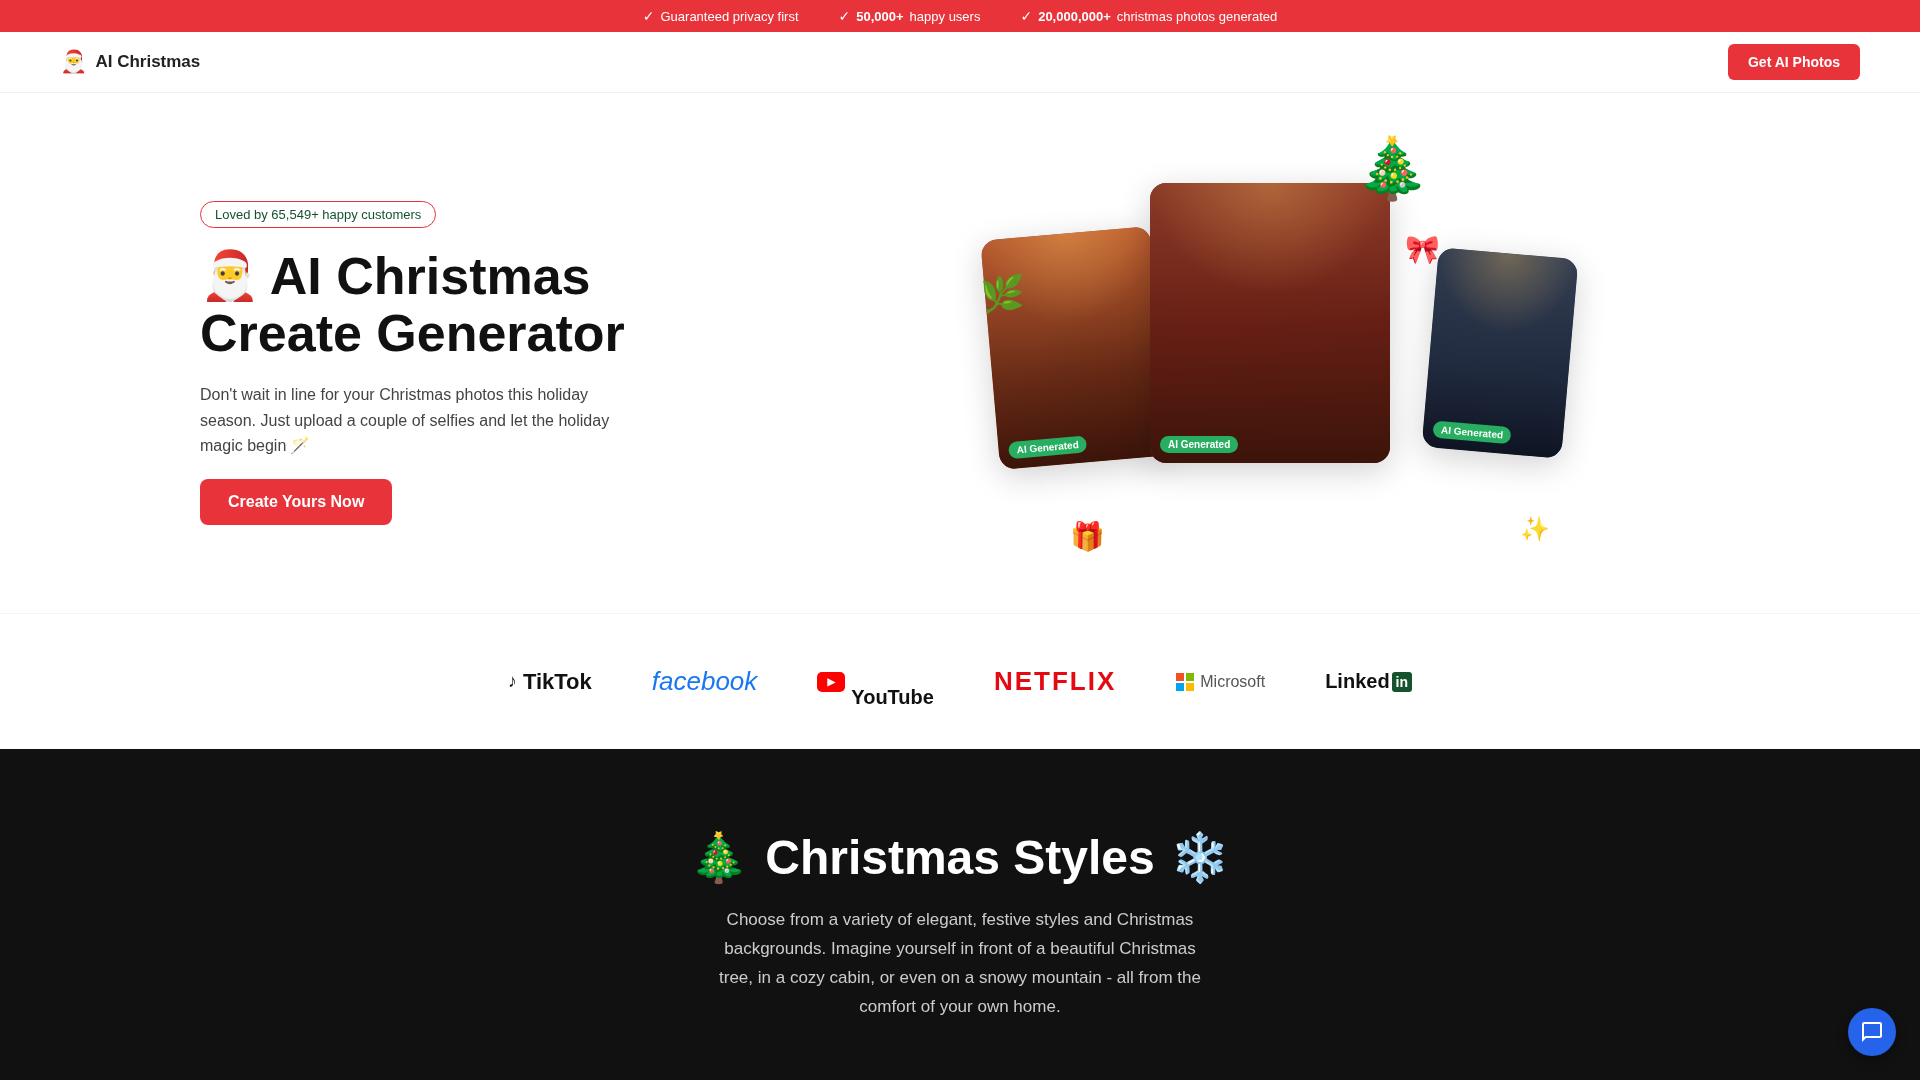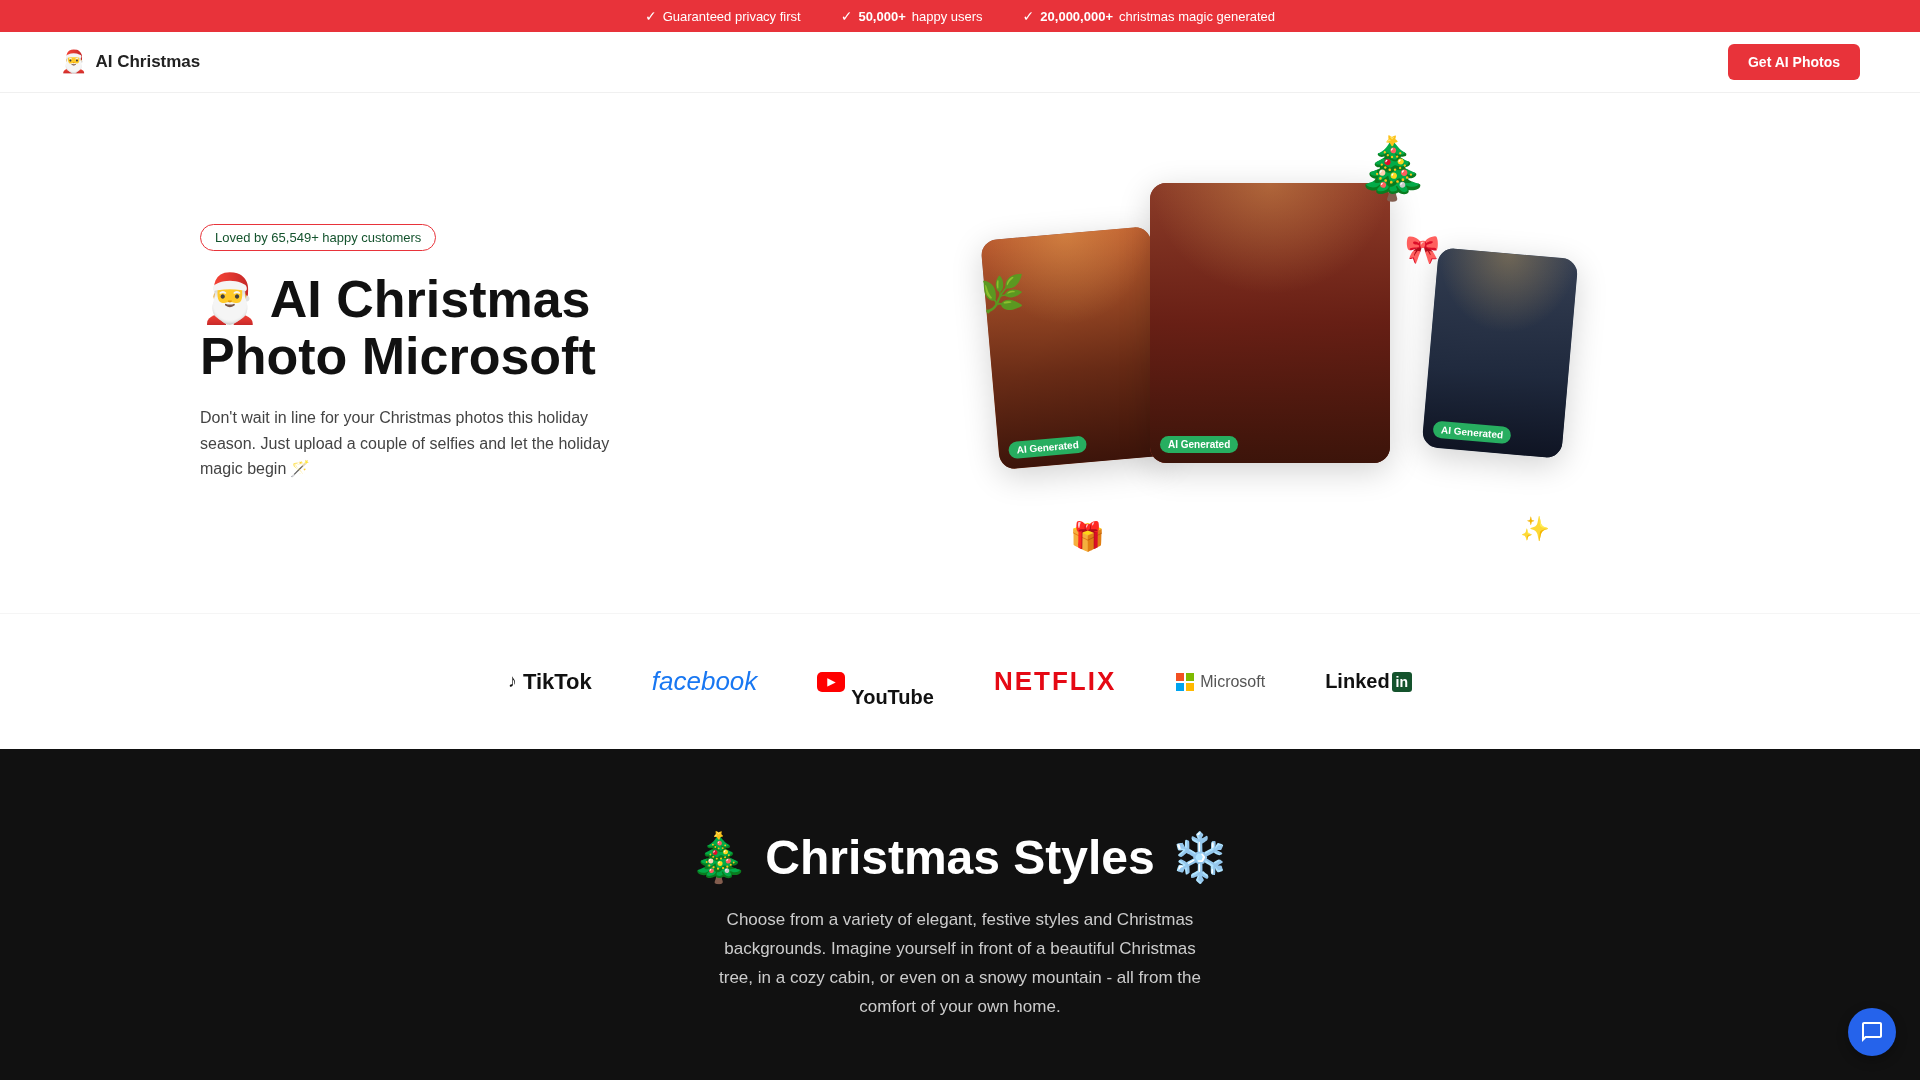--- a/index.html
+++ b/index.html
@@ -400,43 +400,44 @@
     <span>Guaranteed privacy first</span>
   </div>
   <div class="banner-item">
     <span class="check">✓</span>
     <span style="font-weight:700;">50,000+</span>
     <span>happy users</span>
   </div>
   <div class="banner-item">
     <span class="check">✓</span>
     <span style="font-weight:700;">20,000,000+</span>
-    <span>christmas magic generated</span>
+    <span>christmas photos generated</span>
   </div>
 </div>
 
 <nav class="navbar">
   <div class="logo">
     <span class="logo-emoji">🎅</span>
     <span>AI Christmas</span>
   </div>
   <button class="get-photos-btn">Get AI Photos</button>
 </nav>
 
 <section class="hero">
   <div class="hero-left">
     <span class="loved-badge">Loved by 65,549+ happy customers</span>
     <h1 class="hero-title">
       <div class="title-line1">
         <span class="santa-emoji">🎅</span>
         <span>AI Christmas</span>
       </div>
-      <div>Photo Microsoft</div>
+      <div>Create Generator</div>
     </h1>
     <p class="hero-desc">Don't wait in line for your Christmas photos this holiday season. Just upload a couple of selfies and let the holiday magic begin 🪄</p>
+    <button class="create-btn">Create Yours Now</button>
   </div>
 
   <div class="hero-right">
     <div class="hero-images">
 
       <span class="wreath">🎄</span>
       <span class="holly-left">🌿</span>
       <span class="ribbon-right">🎀</span>
       <span class="gift-bottom">🎁</span>
       <span class="sparkle-bottom-right">✨</span>

